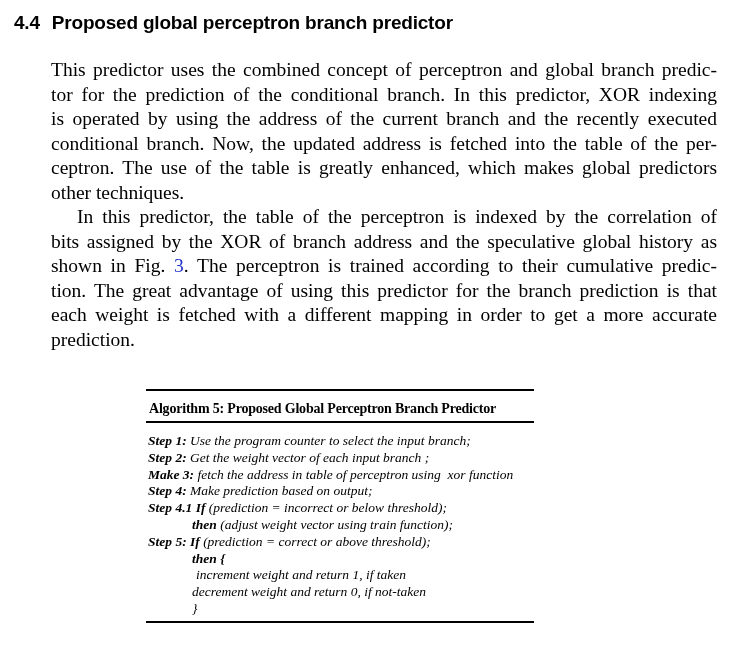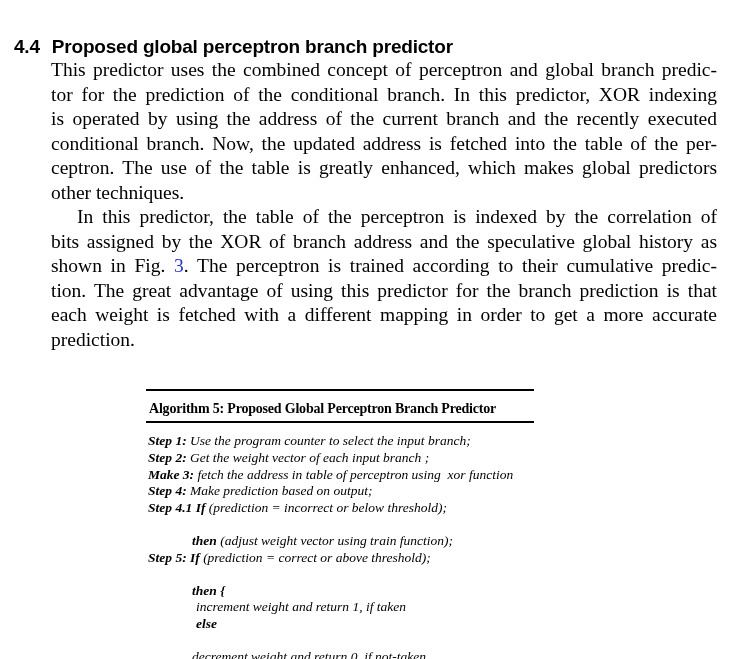--- a/index.html
+++ b/index.html
@@ -15,21 +15,20 @@
   }
   .heading {
     position: absolute;
     left: 14px;
     top: 12px;
     font-family: "Liberation Sans", "DejaVu Sans", sans-serif;
     font-weight: bold;
     font-size: 19px;
     letter-spacing: -0.2px;
     white-space: nowrap;
-    margin-top: 24px;
   }
   .heading .sec-num { margin-right: 12px; }
   .body-text {
     position: absolute;
     left: 14px;
     top: 58px;
     width: 703px;
     font-size: 19.5px;
     line-height: 24.5px;
   }
@@ -60,21 +59,21 @@
   }
   .alg-lines {
     padding: 10px 0 3px 2px;
     font-style: italic;
     font-size: 13.5px;
     line-height: 16.8px;
   }
   .alg-line { white-space: pre-wrap; }
   .alg-line .b { font-weight: bold; }
   .ind0 { padding-left: 0; }
-  .ind1 { padding-left: 44px; margin-top: 16px; }
+  .ind1 { padding-left: 44px; }
   .ind2 { padding-left: 48px; }
 </style>
 </head>
 <body>
 
 <div class="page">
 
   <h1 class="heading">
     <span class="sec-num">4.4</span><span class="sec-title">Proposed global perceptron branch predictor</span>
   </h1>
@@ -101,20 +100,19 @@
     <div class="alg-lines" id="alg-lines">
         <div class="alg-line ind0"><span class="b">Step 1:</span><span> Use the program counter to select the input branch;</span></div>
         <div class="alg-line ind0"><span class="b">Step 2:</span><span> Get the weight vector of each input branch ;</span></div>
         <div class="alg-line ind0"><span class="b">Make 3:</span><span> fetch the address in table of perceptron using  xor function</span></div>
         <div class="alg-line ind0"><span class="b">Step 4:</span><span> Make prediction based on output;</span></div>
         <div class="alg-line ind0"><span class="b">Step 4.1 If</span><span> (prediction = incorrect or below threshold);</span></div>
         <div class="alg-line ind1"><span class="b">then</span><span> (adjust weight vector using train function);</span></div>
         <div class="alg-line ind0"><span class="b">Step 5: If</span><span> (prediction = correct or above threshold);</span></div>
         <div class="alg-line ind1"><span class="b">then {</span></div>
         <div class="alg-line ind2"><span>increment weight and return 1, if taken</span></div>
-        <div class="alg-line ind2"><span class="b">else</span></div>
         <div class="alg-line ind1"><span>decrement weight and return 0, if not-taken</span></div>
         <div class="alg-line ind1"><span>}</span></div>
       </div>
     <div class="alg-rule"></div>
   </div>
 
 </div>
 
 </body></html>

